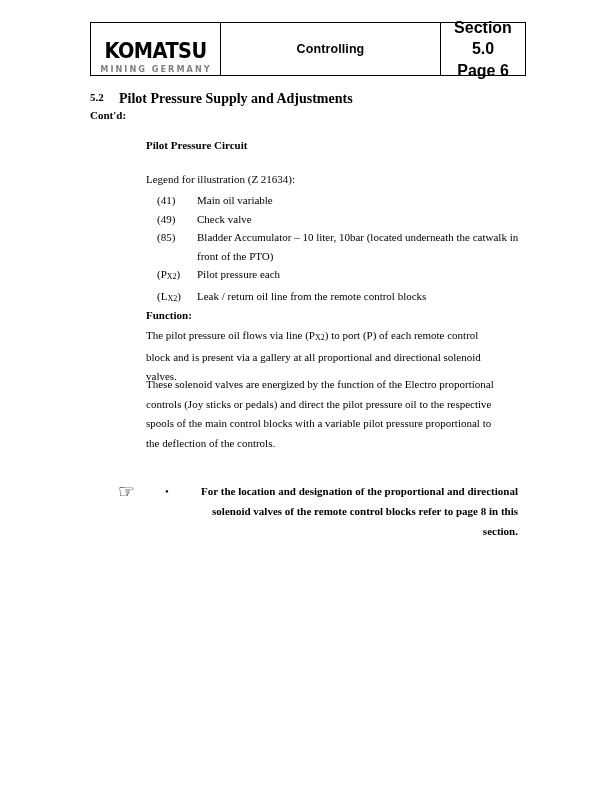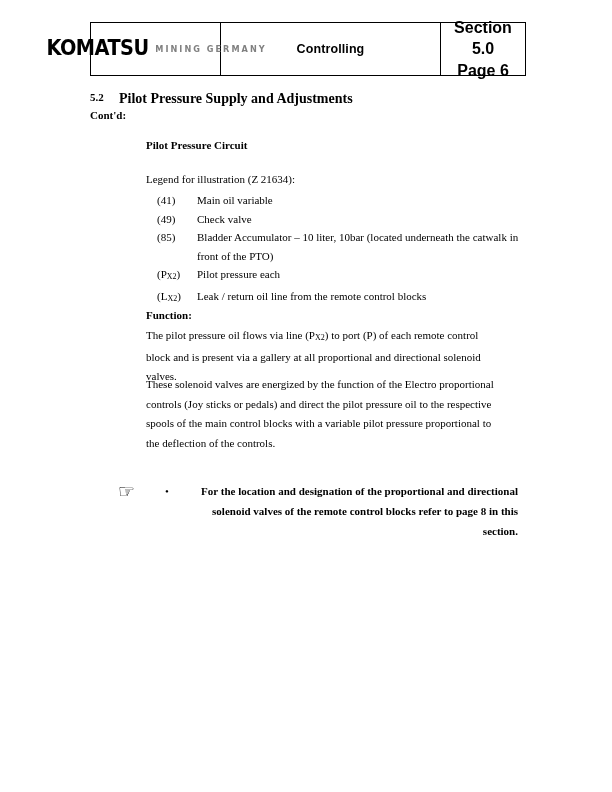--- a/index.html
+++ b/index.html
@@ -31,22 +31,22 @@
   .hdr-cell {
     box-sizing: border-box;
     display: flex;
     align-items: center;
     justify-content: center;
     height: 100%;
   }
   .hdr-logo {
     width: 130px;
     border-right: 1px solid #000000;
-    flex-direction: row;
-    justify-content: center;
+    flex-direction: column;
+    justify-content: flex-end;
     padding-bottom: 2px;
   }
   .hdr-title {
     flex: 1;
     border-right: 1px solid #000000;
   }
   .hdr-section {
     width: 84px;
   }
 

